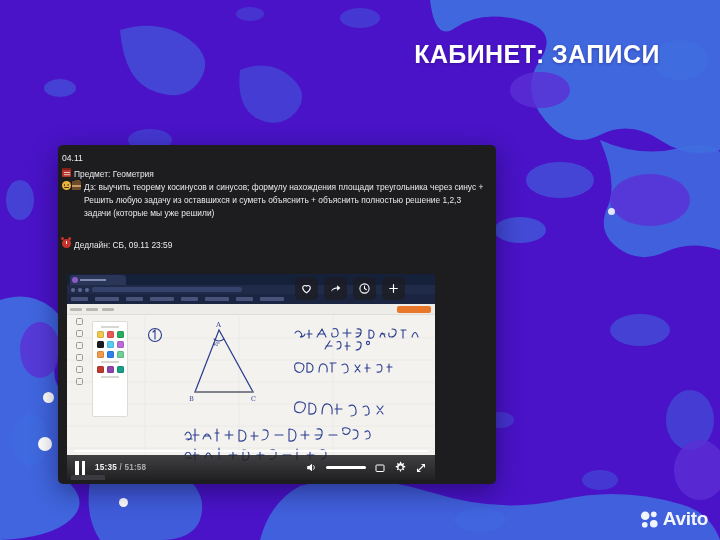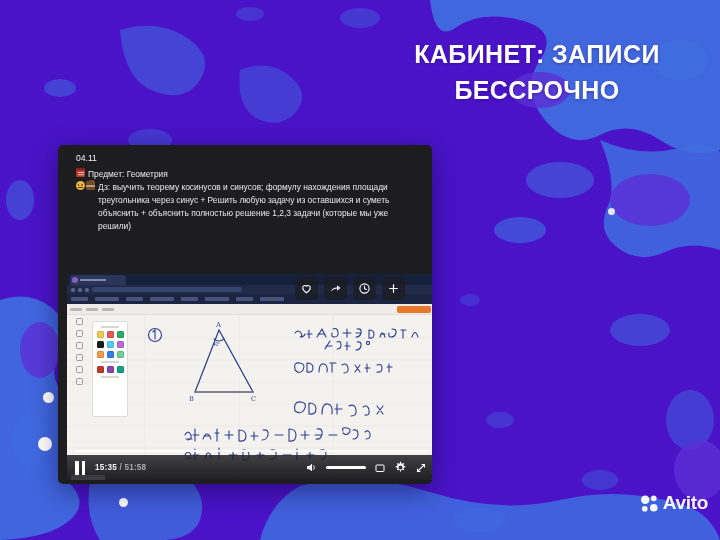--- a/index.html
+++ b/index.html
@@ -48,27 +48,27 @@
   }
   #dot-a { left: 43px;  top: 392px; width: 11px; height: 11px; }
   #dot-b { left: 38px;  top: 437px; width: 14px; height: 14px; }
   #dot-c { left: 119px; top: 498px; width: 9px;  height: 9px; }
   #dot-d { left: 608px; top: 208px; width: 7px;  height: 7px; opacity: 0.85; }
 
   
   #card {
     position: absolute;
     left: 58px; top: 145px;
-    width: 374px; height: 339px;
+    width: 438px; height: 339px;
     background: #1D1D1F;
     border-radius: 5px;
     box-shadow: 0 7px 26px rgba(8,0,40,0.45);
     z-index: 8;
     overflow: hidden;
-    padding: 7px 9px 0 18px;
+    padding: 7px 9px 0 4px;
   }
 
   
   #post { color: #E9E9EC; font-size: 8.4px; line-height: 1.52; }
   #post .date { color: #F0F0F3; font-size: 8.6px; margin-bottom: 2.5px; }
   .post-line { display: flex; align-items: flex-start; gap: 3px; margin-bottom: 1px; justify-content: center; }
   .post-line .emj { flex: 0 0 auto; line-height: 1.3; font-size: 9px; }
   .post-line .txt { flex: 1 1 auto; }
   #post .body { margin-bottom: 19px; }
 
@@ -155,21 +155,21 @@
   #pause-btn i { display:block; width:3.6px; height:14px; background:#FFFFFF; }
   #time { color:#F2F2F4; font-size:8.2px; font-weight:bold; white-space:nowrap; letter-spacing:0.2px; }
   #time .total { color:#A9A9AE; font-weight:bold; }
   #ctrl-spacer { flex:1 1 auto; }
   .ctrl-ic { display:flex; align-items:center; justify-content:center; }
   #volume-slider { width:40px; height:2.6px; background:#FFFFFF; border-radius:2px; }
   #tooltip-chip { position:absolute; left:4px; bottom:-1px; width:34px; height:6px; background:#3A3A40; border-radius:1px; }
 
   
   #watermark {
-    position:absolute; right:12px; bottom:26px;
+    position:absolute; right:12px; bottom:10px;
     display:flex; align-items:center; gap:4px;
     z-index: 9; opacity:0.94;
   }
   #wm-logo { width:19px; height:19px; position:relative; }
   #wm-text { color:#FFFFFF; font-size:19px; font-weight:bold; letter-spacing:-0.3px; }
 </style>
 </head>
 <body>
 
 <div id="stage">
@@ -208,21 +208,20 @@
     <g fill="#5B2FD6" opacity="0.8">
       <ellipse cx="650" cy="200" rx="40" ry="26"></ellipse>
       <ellipse cx="540" cy="90" rx="30" ry="18"></ellipse>
       <ellipse cx="700" cy="470" rx="26" ry="30"></ellipse>
       <ellipse cx="40" cy="350" rx="20" ry="28"></ellipse>
     </g>
   </svg>
 
   <div id="headline">
     <span class="hl">КАБИНЕТ: ЗАПИСИ</span>
-    <span class="hl">БЕССРОЧНО</span>
   </div>
 
   <span class="dot" id="dot-a"></span>
   <span class="dot" id="dot-b"></span>
   <span class="dot" id="dot-c"></span>
   <span class="dot" id="dot-d"></span>
 
   <div id="card">
 
     <div id="post">
@@ -234,20 +233,24 @@
       </div>
 
 
       <div class="post-line body">
         <span class="emj">
           <i class="e e-face"></i><i class="e e-case"></i>
         </span>
         <span class="txt">Дз: выучить теорему косинусов и синусов; формулу нахождения площади треугольника через синус + Решить любую задачу из оставшихся и суметь объяснить + объяснить полностью решение 1,2,3 задачи (которые мы уже решили)</span>
       </div>
 
+      <div class="post-line">
+        <span class="emj"><i class="e e-alarm"></i></span>
+        <span class="txt">Дедлайн: СБ, 09.11 23:59</span>
+      </div>
     </div>
 
     <div id="player">
 
       <div id="browser-chrome">
         <div id="bc-tabbar">
           <div id="bc-tab">
             <span id="bc-tab-av"></span>
             <span id="bc-tab-l1"></span>
           </div>

